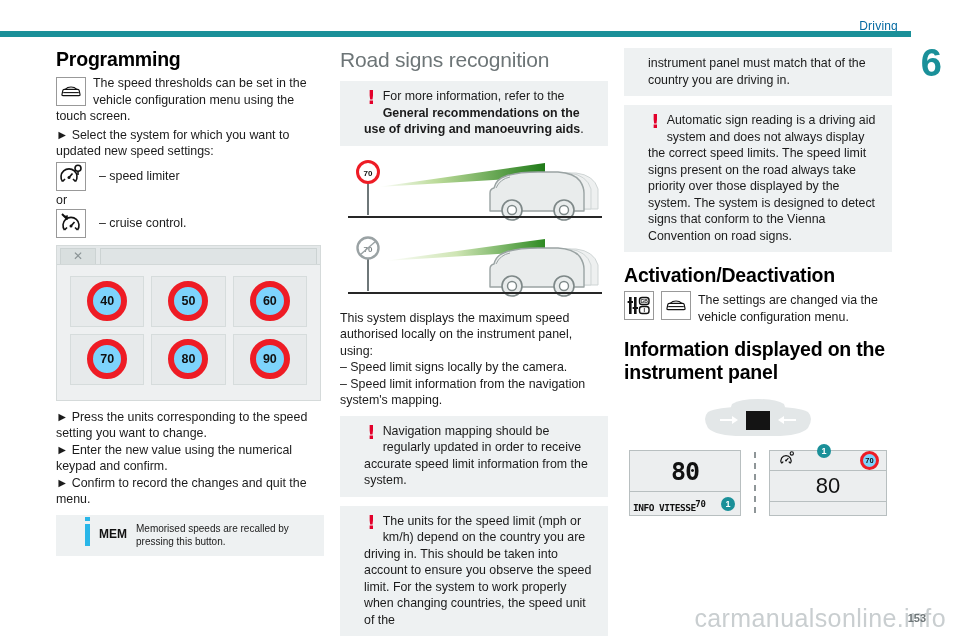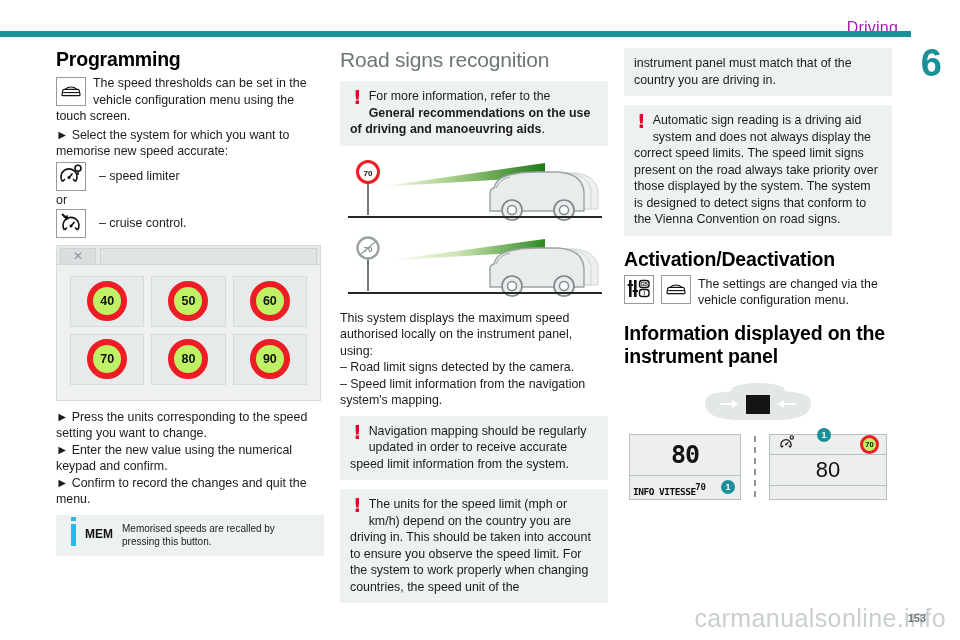--- a/index.html
+++ b/index.html
@@ -12,22 +12,22 @@
   }
   .page {
     position: relative;
     width: 960px; height: 640px;
     background: #fff;
   }
   
   .header-label {
     position: absolute;
     top: 19px; right: 62px;
-    font-size: 16px;
-    color: #a21caf;
+    font-size: 12px;
+    color: #0369a1;
     letter-spacing: .2px;
     margin-left: 24px;
   }
   .header-rule {
     position: absolute;
     left: 0; top: 31px;
     width: 911px; height: 6px;
     background: #1a9099;
   }
   .chapter-number {
@@ -64,21 +64,21 @@
   p.body {
     font-size: 12.4px;
     line-height: 1.33;
     color: #1b1b1b;
     margin: 0;
   }
 
   
   .box {
     background: #eef1f2;
-    padding: 7px 9px 8px 10px;
+    padding: 7px 9px 8px 24px;
     margin: 7px 0 9px 0;
     font-size: 12.4px;
     line-height: 1.33;
     color: #1b1b1b;
   }
   .box .bang {
     float: left;
     color: #e3002b;
     font-weight: bold;
     font-size: 19px;
@@ -162,21 +162,21 @@
     padding: 11px 13px 15px 13px;
   }
   .ts-cell {
     background: #e7eaeb;
     border: 1px solid #d6dcdc;
     height: 51px;
     display: flex; align-items: center; justify-content: center;
   }
   .sign {
     width: 40px; height: 40px; border-radius: 50%;
-    background: #bef264;
+    background: #7dd3fc;
     border: 6px solid #ee1c25;
     display: flex; align-items: center; justify-content: center;
     font-size: 12.5px; font-weight: bold; color: #111;
     font-family: "Liberation Sans", sans-serif;
   }
   .sign.small {
     width: 19px; height: 19px; border-width: 3px; font-size: 7.5px;
   }
 
   
@@ -287,21 +287,21 @@
       <span class="picto pic-float">
         <svg width="22" height="13" viewBox="0 0 22 13">
           <path d="M2 9.5 L2.8 5.5 Q3 4.3 4.3 4.3 L17.7 4.3 Q19 4.3 19.2 5.5 L20 9.5 Q20.2 10.6 19 10.6 L3 10.6 Q1.8 10.6 2 9.5 Z" fill="none" stroke="#111" stroke-width="1.2"></path>
           <path d="M5.2 4.3 Q7.5 2 11 2 Q14.5 2 16.8 4.3" fill="none" stroke="#111" stroke-width="1.2"></path>
           <path d="M3.2 7.6 L18.8 7.6" stroke="#111" stroke-width="1.1"></path>
         </svg>
       </span>
       <p class="body">The speed thresholds can be set in the vehicle configuration menu using the touch screen.</p>
     </div>
 
-    <p class="body" style="margin-top:2px">►  Select the system for which you want to memorise new speed accurate:</p>
+    <p class="body" style="margin-top:2px">►  Select the system for which you want to updated new speed settings:</p>
 
     <div class="opt-row">
       <span class="picto">
         <svg width="24" height="24" viewBox="0 0 24 24">
           <path d="M3.5 17.5 A8 8 0 1 1 16.5 17.5" fill="none" stroke="#111" stroke-width="1.6"></path>
           <path d="M3.5 17.5 L6 15" stroke="#111" stroke-width="1.6"></path>
           <path d="M16.5 17.5 L14 15" stroke="#111" stroke-width="1.6"></path>
           <path d="M10 13.5 L13.5 9.5" stroke="#111" stroke-width="1.7"></path>
           <circle cx="10" cy="13.5" r="1.5" fill="#111"></circle>
           <circle cx="19" cy="4.2" r="3" fill="none" stroke="#111" stroke-width="1.6"></circle>
@@ -426,21 +426,21 @@
         <path d="M156 33 Q160 24 170 22" fill="none" stroke="#9aa3a3" stroke-width="1"></path>
         <circle cx="172" cy="55" r="10" fill="#e9ecec" stroke="#7e8888" stroke-width="1.6"></circle>
         <circle cx="172" cy="55" r="4.5" fill="#fff" stroke="#7e8888" stroke-width="1.4"></circle>
         <circle cx="224" cy="55" r="10" fill="#e9ecec" stroke="#7e8888" stroke-width="1.6"></circle>
         <circle cx="224" cy="55" r="4.5" fill="#fff" stroke="#7e8888" stroke-width="1.4"></circle>
         <line x1="8" y1="62" x2="262" y2="62" stroke="#262626" stroke-width="1.8"></line>
       </svg>
     </div>
 
     <p class="body" style="margin-top:3px">This system displays the maximum speed authorised locally on the instrument panel, using:</p>
-    <p class="body">–  Road limit signs detected by the camera.</p>
+    <p class="body">–  Speed limit signs locally by the camera.</p>
     <p class="body">–  Speed limit information from the navigation system's mapping.</p>
 
     <div class="box">
       <span class="bang">!</span>
       <span>Navigation mapping should be regularly updated in order to receive accurate speed limit information from the system.</span>
     </div>
 
     <div class="box">
       <span class="bang">!</span>
       <span>The units for the speed limit (mph or km/h) depend on the country you are driving in. This should be taken into account to ensure you observe the speed limit. For the system to work properly when changing countries, the speed unit of the</span>

